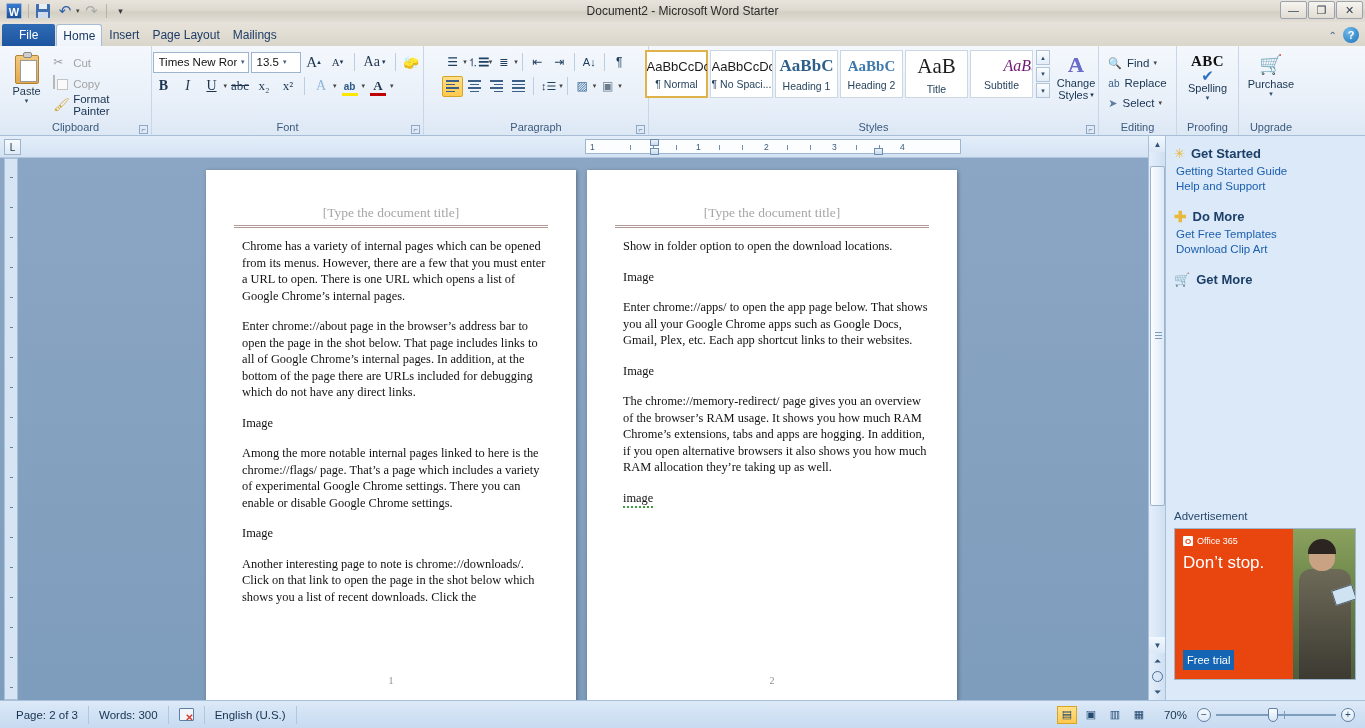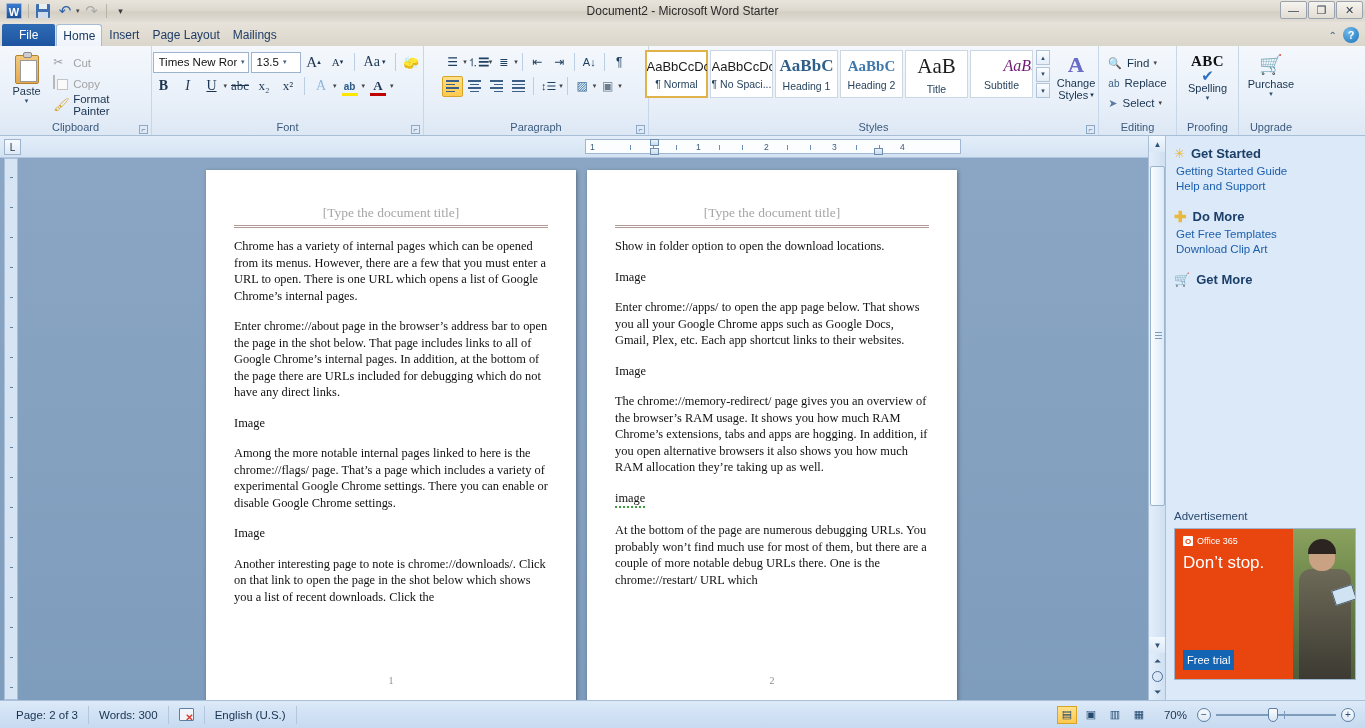--- a/index.html
+++ b/index.html
@@ -201,21 +201,21 @@
     position:absolute; top:12px; width:370px; height:532px; background:#fff;
     box-shadow: 1px 1px 4px rgba(0,0,0,0.35);
   }
   .page.p1 { left:206px; }
   .page.p2 { left:587px; }
   .pg-title {
     margin: 35px 28px 0 28px; text-align:center;
     font-family:"Liberation Serif", serif; font-size:13.5px; color:#a6a6a6;
     padding-bottom:4px; border-bottom:3px double #b09a96;
   }
-  .pg-body { margin: 10px 28px 0 28px; }
+  .pg-body { margin: 10px 28px 0 36px; }
   .pg-body p {
     font-family:"Liberation Serif", serif; font-size:12.4px; line-height:16.5px;
     color:#111; margin:0 0 14px 0; text-align:left;
   }
   .grammar { border-bottom: 2px dotted #3d9c3d; }
   .pgnum {
     position:absolute; bottom:16px; left:0; width:100%; text-align:center;
     font-family:"Liberation Serif",serif; font-size:10px; color:#8d8d8d;
   }
 
@@ -679,21 +679,20 @@
 
     <div class="page p2">
       <div class="pg-title">[Type the document title]</div>
       <div class="pg-body">
         <p>Show in folder option to open the download locations.</p>
         <p>Image</p>
         <p>Enter chrome://apps/ to open the app page below. That shows you all your Google Chrome apps such as Google Docs, Gmail, Plex, etc. Each app shortcut links to their websites.</p>
         <p>Image</p>
         <p>The chrome://memory-redirect/ page gives you an overview of the browser’s RAM usage. It shows you how much RAM Chrome’s extensions, tabs and apps are hogging. In addition, if you open alternative browsers it also shows you how much RAM allocation they’re taking up as well.</p>
         <p class="grammar" style="display:inline-block;">image</p>
-        <p>At the bottom of the page are numerous debugging URLs. You probably won’t find much use for most of them, but there are a couple of more notable debug URLs there. One is the chrome://restart/ URL which</p>
       </div>
       <div class="pgnum">2</div>
     </div>
   </div>
 
   <div class="vscroll">
     <div class="vs-btn">▲</div>
     <div class="vs-thumb">
       <span class="grip">
           <i></i>

